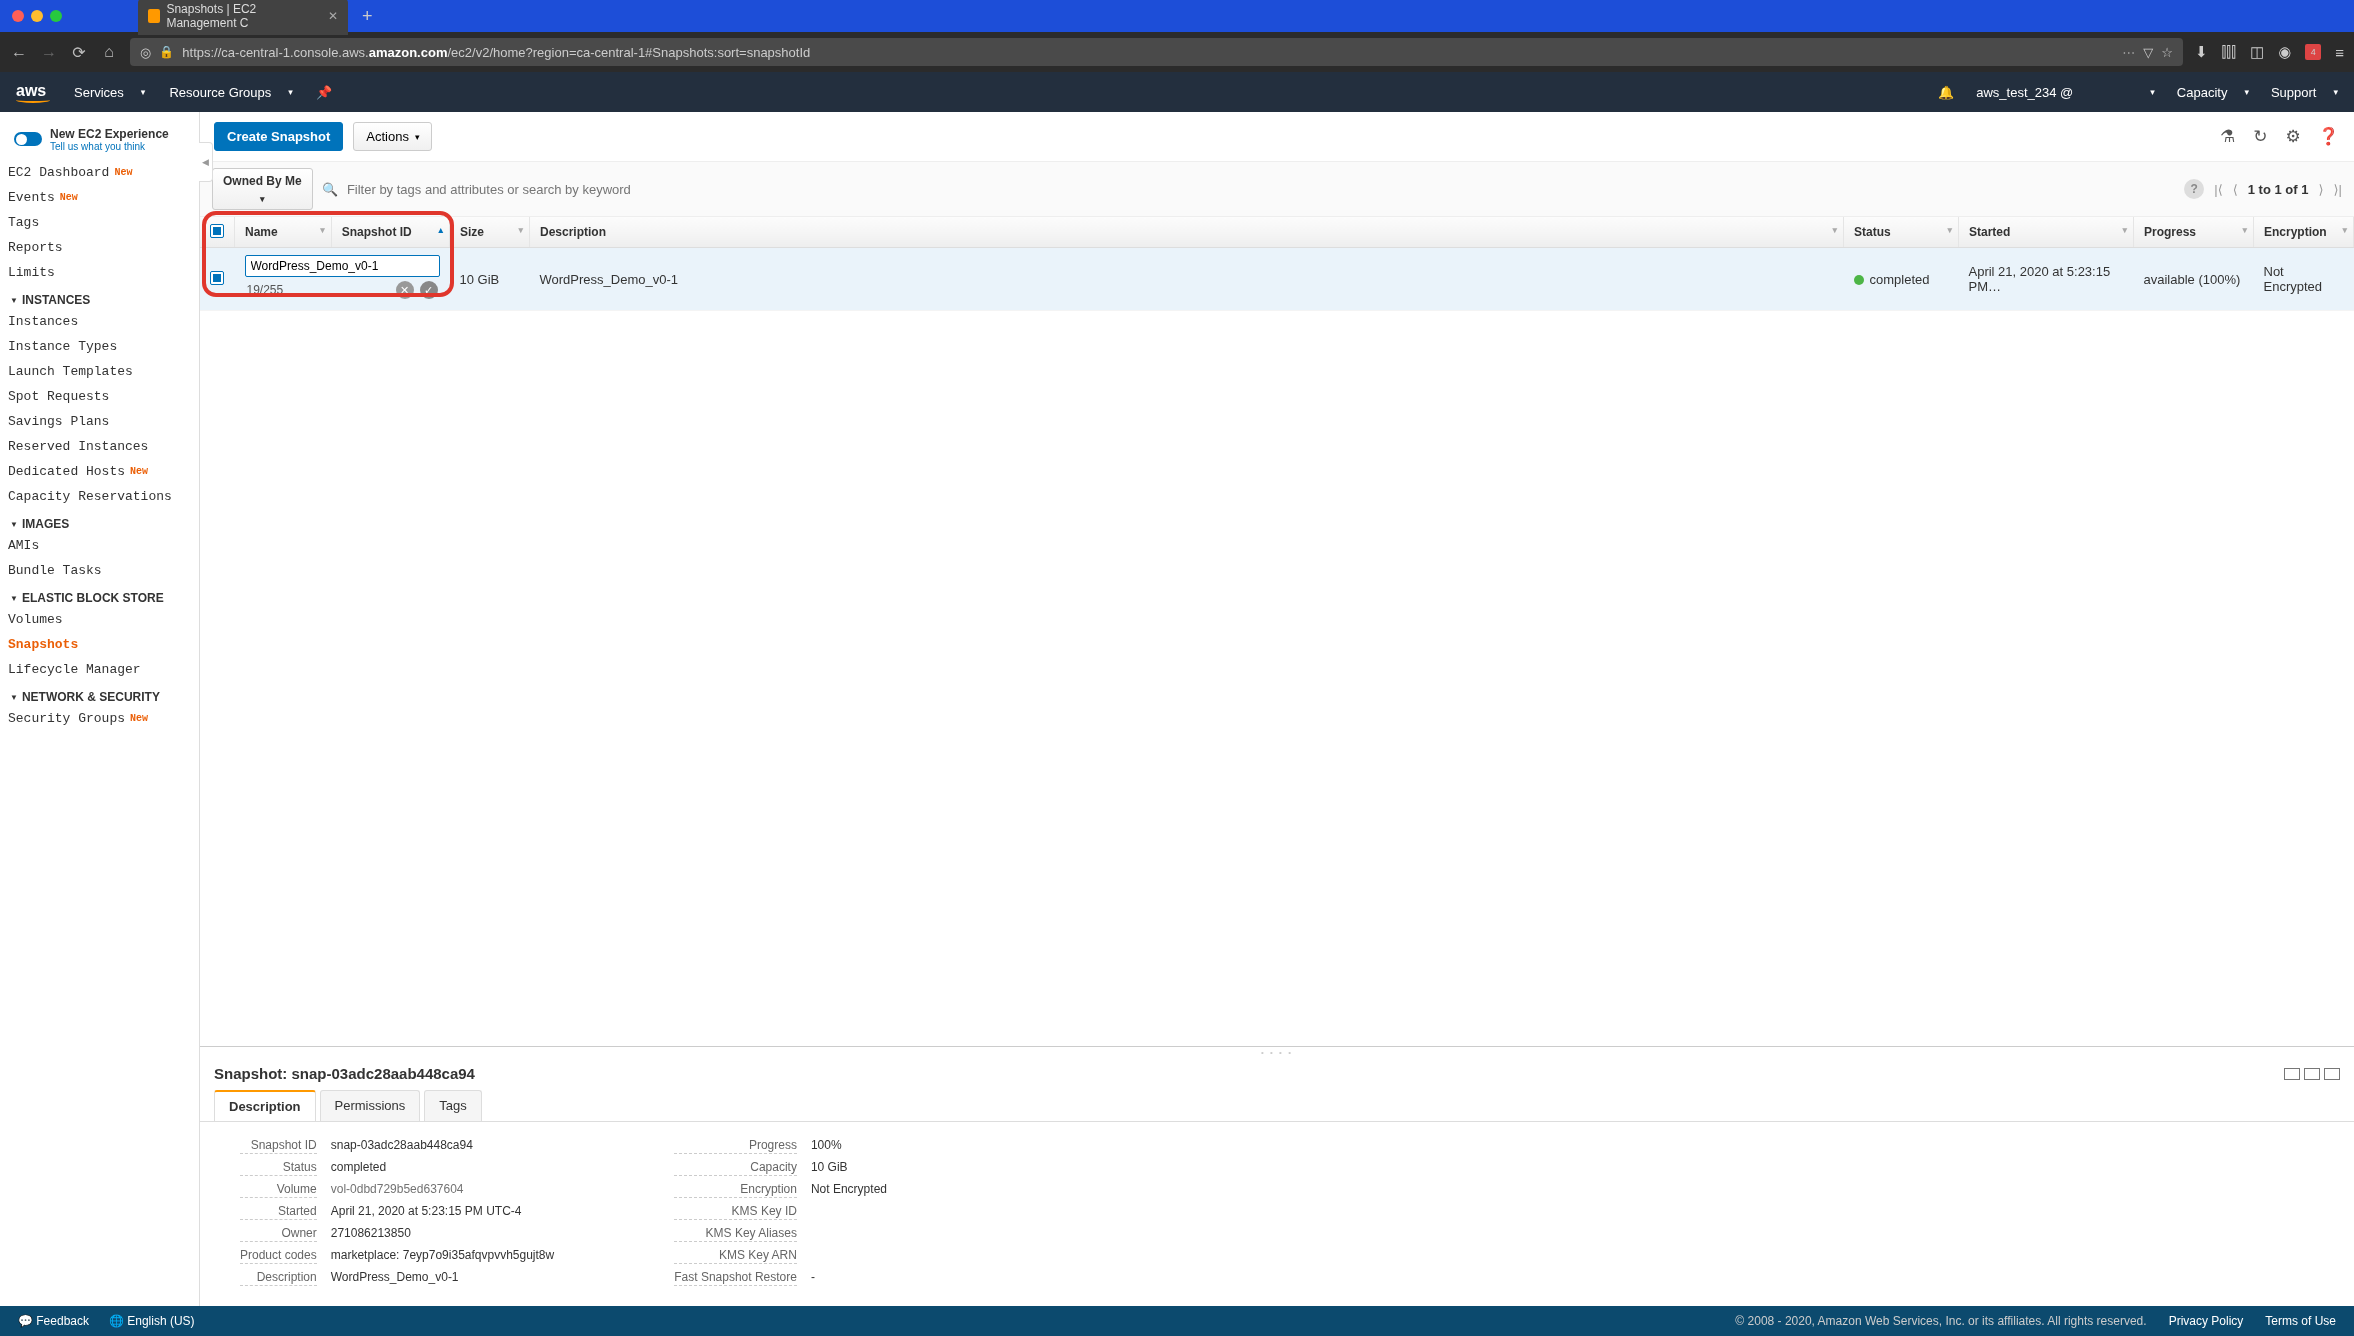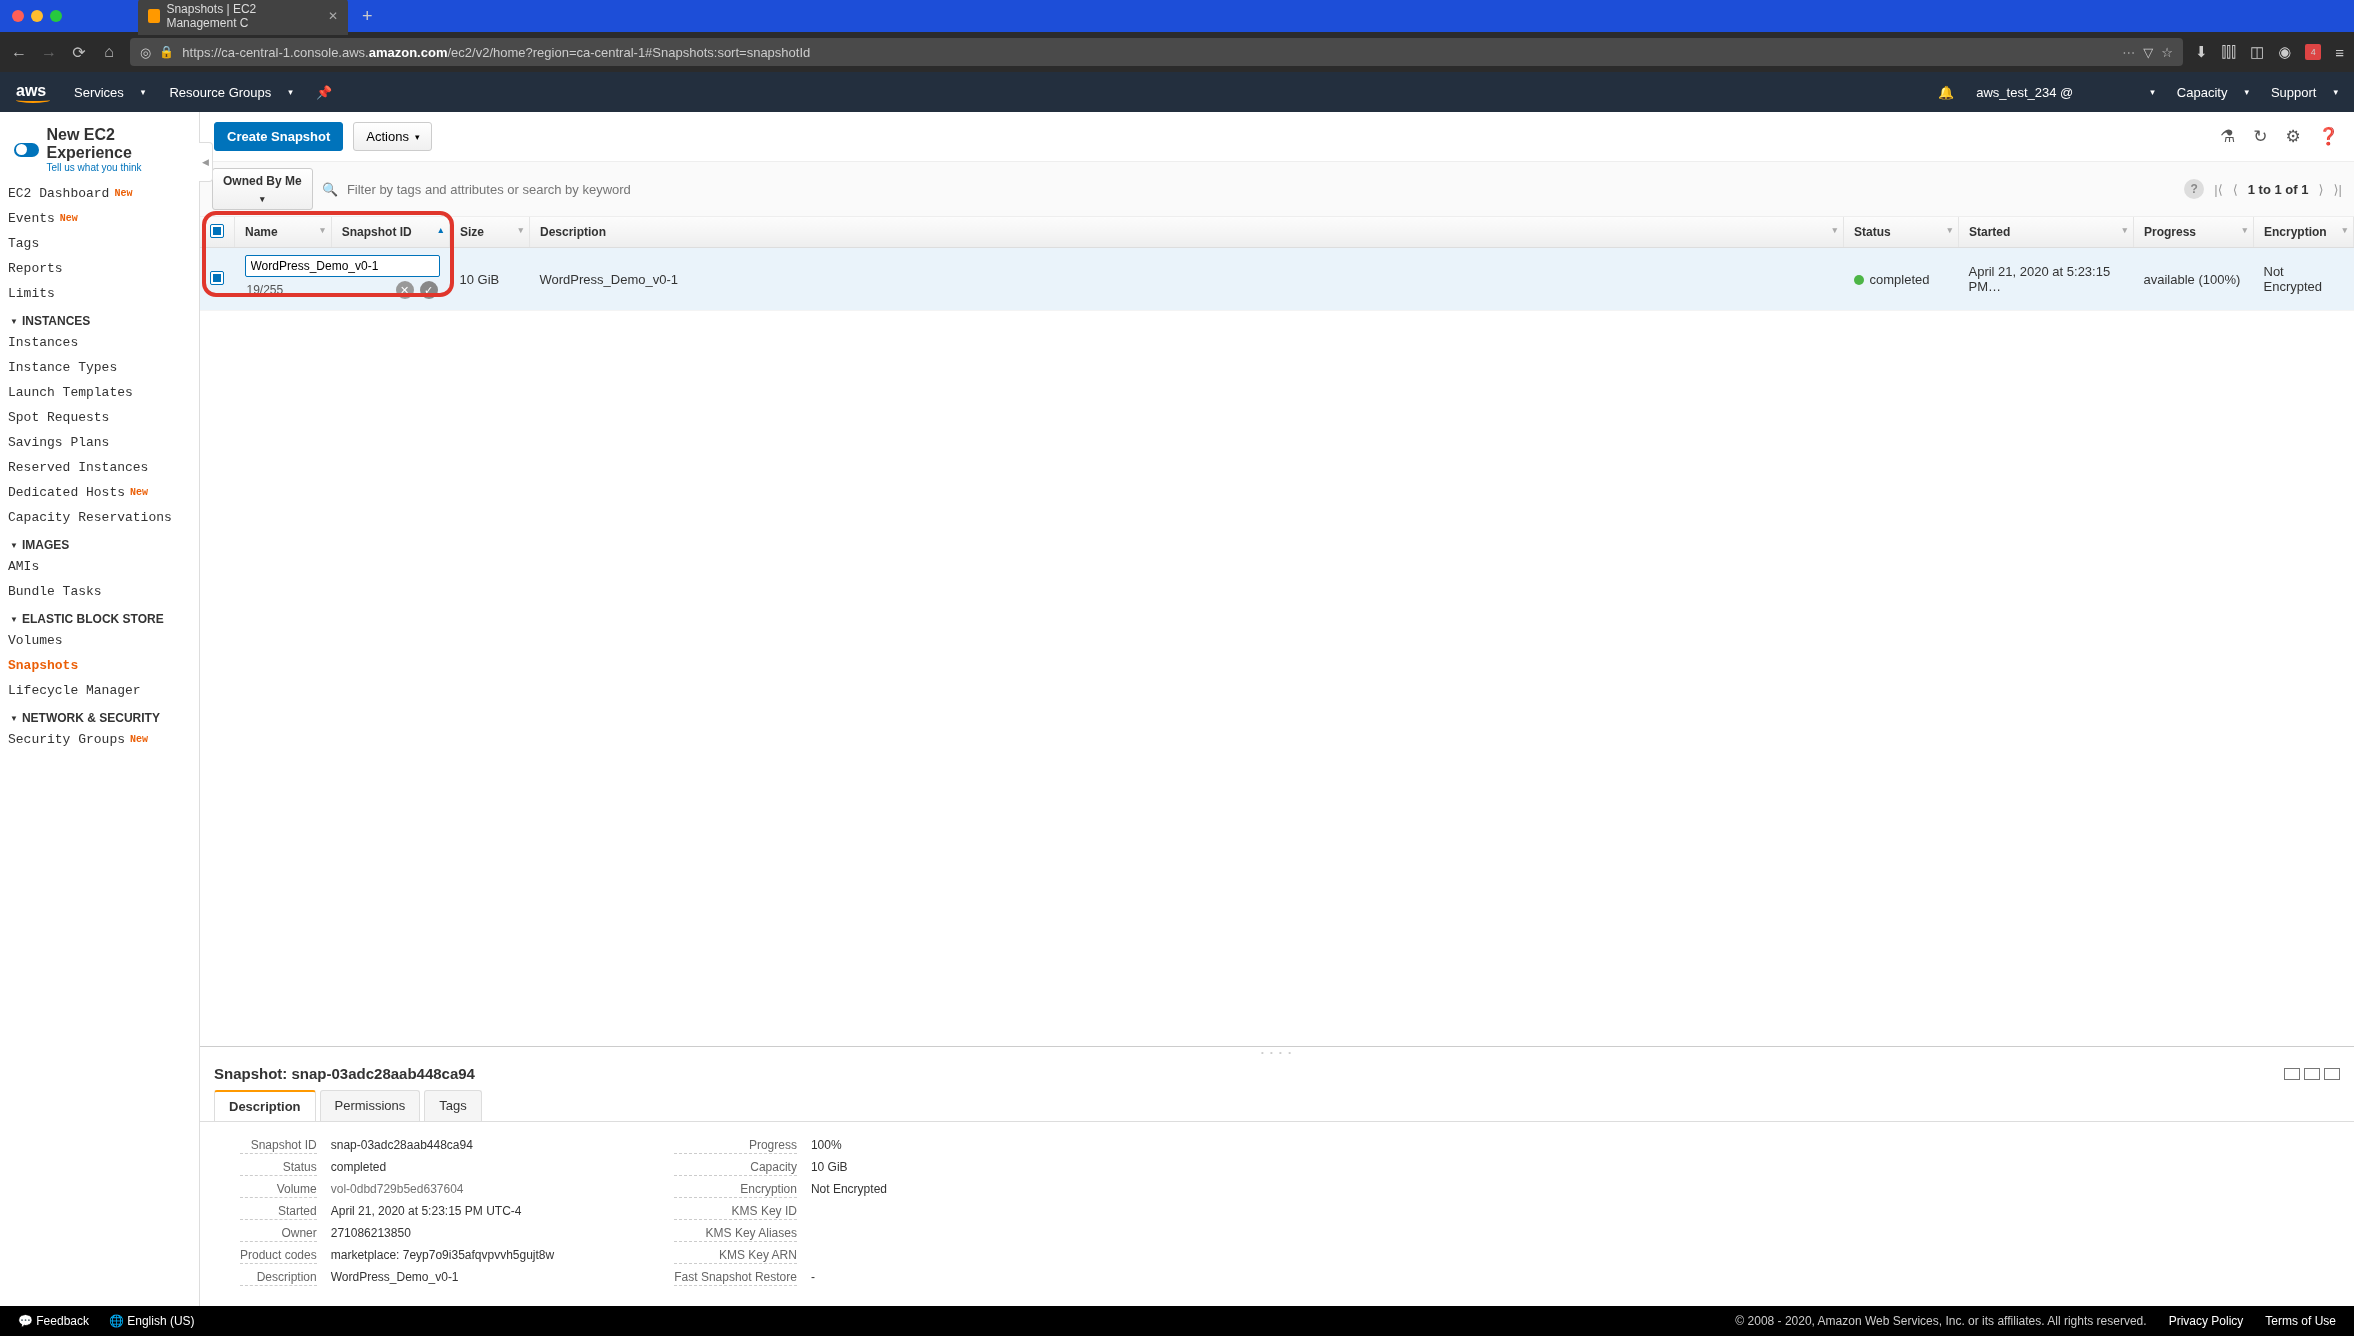--- a/index.html
+++ b/index.html
@@ -29,21 +29,21 @@
 .aws-nav .menu-item { display: flex; align-items: center; gap: 17px; cursor: pointer; }
 .aws-nav-right { margin-left: auto; display: flex; gap: 22px; align-items: center; }
 .caret { font-size: 9px; }
 
 
 .app { display: flex; height: calc(100vh - 112px - 30px); }
 .sidebar { width: 200px; border-right: 1px solid #ddd; overflow-y: auto; padding: 10px 0; }
 .new-exp { display: flex; align-items: center; gap: 8px; padding: 4px 14px 8px; }
 .toggle { width: 28px; height: 14px; background: #0073bb; border-radius: 8px; position: relative; }
 .toggle::after { content:""; width:11px; height:11px; background:#fff; border-radius:50%; position:absolute; left:1.5px; top:1.5px; }
-.new-exp .txt { font-size: 16px; font-weight: 600; }
+.new-exp .txt { font-size: 12px; font-weight: 600; }
 .new-exp .sub { font-size: 10px; color: #0073bb; display:block; }
 .side-link { padding: 5px 8px; font-size: 13px; color: #333; cursor: pointer; display: flex; align-items: center; gap: 5px; font-family: Liberation Mono, monospace; }
 .side-link.active { color: #eb5f07; font-weight: 600; }
 .side-link .new { background: none; color: #eb5f07; font-size: 10px; font-weight: 700; }
 .side-group { padding: 8px 10px 2px 10px; font-size: 12px; font-weight: 700; color: #333; display:flex; align-items:center; gap:4px; }
 .side-group::before { content: "▼"; font-size: 8px; }
 
 .content { flex: 1; display: flex; flex-direction: column; position: relative; background: #fff; }
 
 
@@ -92,21 +92,21 @@
 .tabs { display:flex; gap:4px; padding: 0 14px; border-bottom:1px solid #ddd; }
 .tabs .tab-btn { padding:7px 14px; border:1px solid #ddd; border-bottom:none; background:#f5f5f5; font-size:13px; border-radius:3px 3px 0 0; cursor:pointer; }
 .tabs .tab-btn.active { background:#fff; border-top:2px solid #ff9900; font-weight:600; }
 .detail-body { display:flex; gap: 120px; padding: 16px 40px 20px; }
 .detail-col { display:grid; grid-template-columns: auto auto; gap: 6px 14px; }
 .detail-col .lbl { text-align:right; color:#666; border-bottom:1px dashed #ccc; font-size:12px; padding-bottom:1px; }
 .detail-col .val { font-size:12px; color:#333; }
 .detail-col .val a { color:#737373; text-decoration:none; }
 
 
-.footer { height:30px; background:#000000; color:#fff; display:flex; align-items:center; padding:0 18px; font-size:12px; gap:20px; }
+.footer { height:30px; background:#0c4a6e; color:#fff; display:flex; align-items:center; padding:0 18px; font-size:12px; gap:20px; }
 .footer .right { margin-left:auto; display:flex; gap:22px; align-items:center; color:#ccc; }
 </style>
 </head>
 <body>
 
 <div class="browser-chrome">
   <div class="tab-bar">
     <div class="traffic">
         <span class="red"></span>
         <span class="yel"></span>

